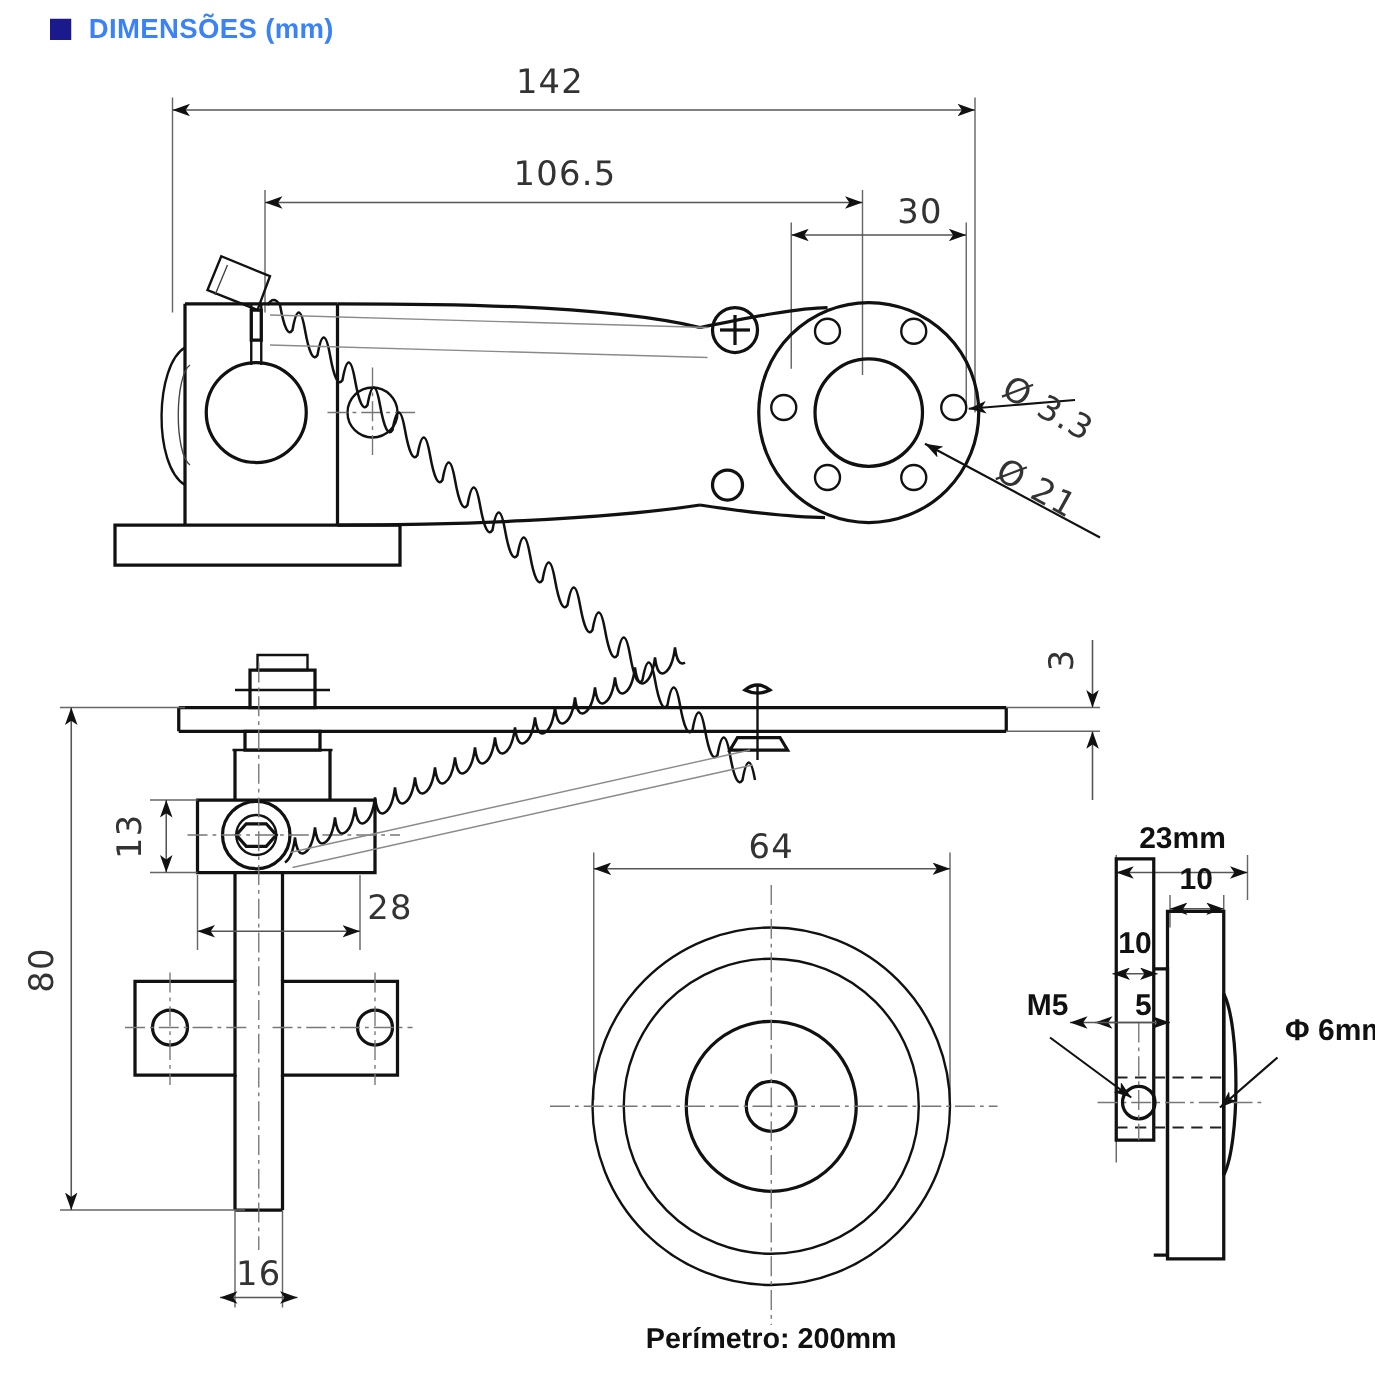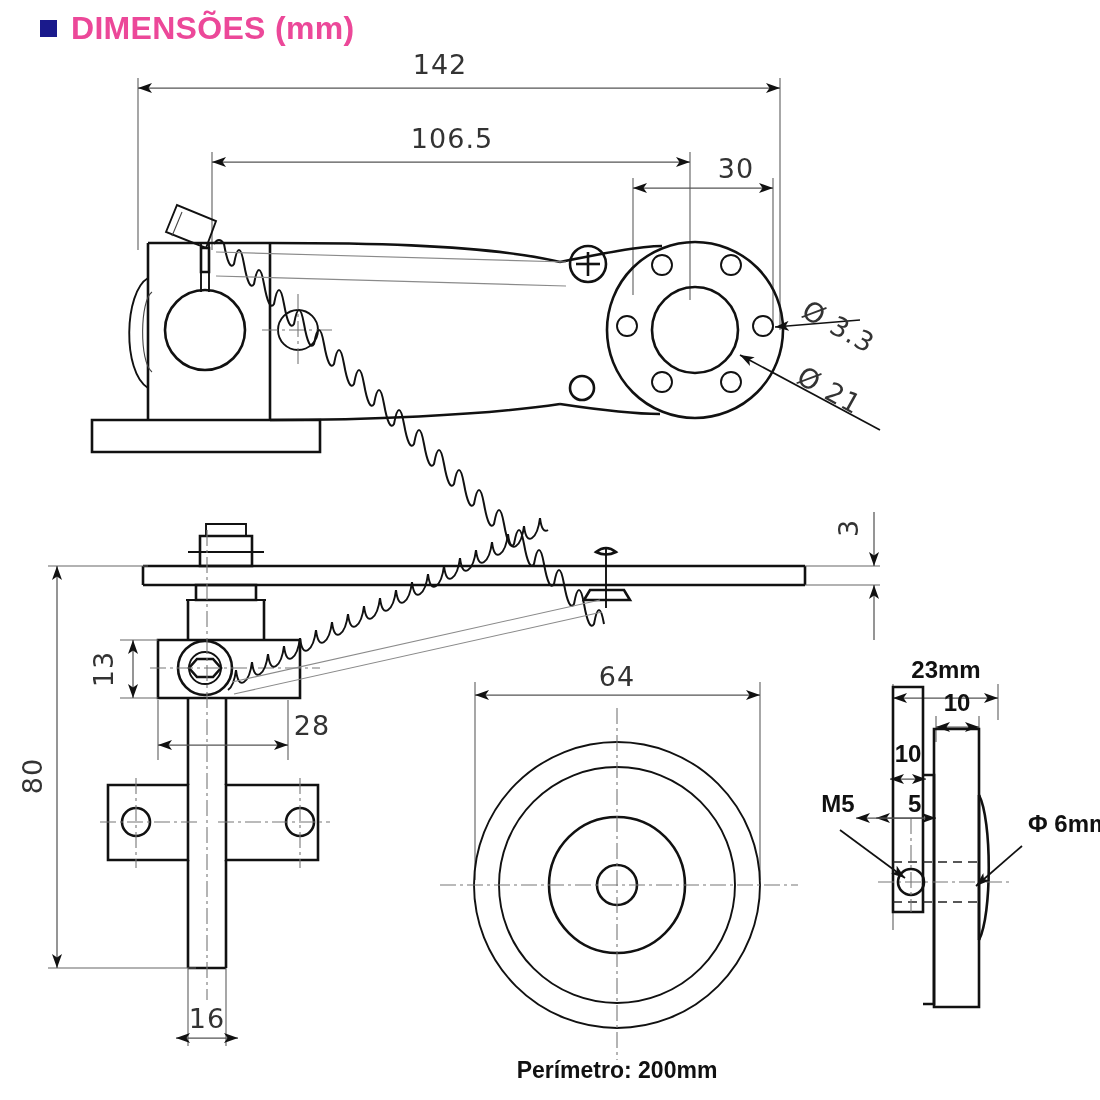--- a/index.html
+++ b/index.html
@@ -11,22 +11,22 @@
     position:relative;
     overflow:hidden;
   }
   #sheet{position:absolute;inset:0;width:1100px;height:1100px;}
 
   
   .hdr{position:absolute;left:40px;top:12px;display:flex;align-items:center;gap:14px;}
   .hdr .bullet{width:17px;height:17px;background:#1a1a8c;display:block;}
   .hdr .ttl{
     font-family:"Liberation Sans", sans-serif;
-    font-weight:bold;font-size:32px;letter-spacing:.3px;
-    color:#ec4899;white-space:nowrap;line-height:1;
+    font-weight:bold;font-size:22px;letter-spacing:.3px;
+    color:#3b82f6;white-space:nowrap;line-height:1;
   }
 
   
   svg#dwg{position:absolute;left:0;top:0;width:1100px;height:1100px;}
   .thick{fill:none;stroke:#111;stroke-width:2.6;}
   .med{fill:none;stroke:#111;stroke-width:1.9;}
   .thin{fill:none;stroke:#444;stroke-width:1.1;}
   .dim{fill:none;stroke:#555;stroke-width:1.25;}
   .ext{fill:none;stroke:#666;stroke-width:1.15;}
   .ctr{fill:none;stroke:#777;stroke-width:1.1;stroke-dasharray:16 4 3 4;}

